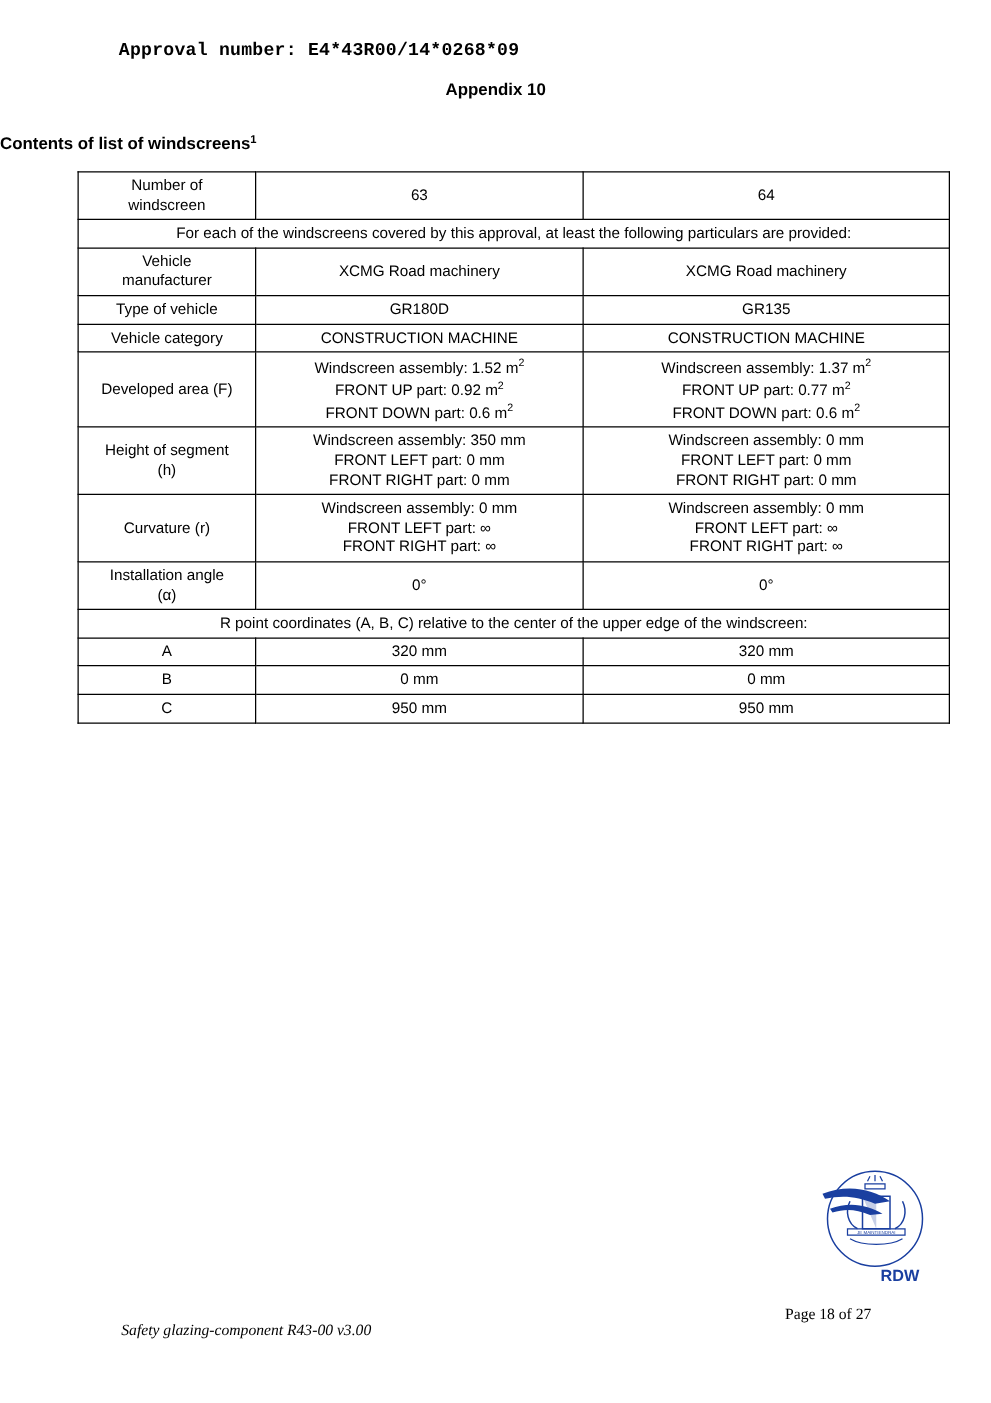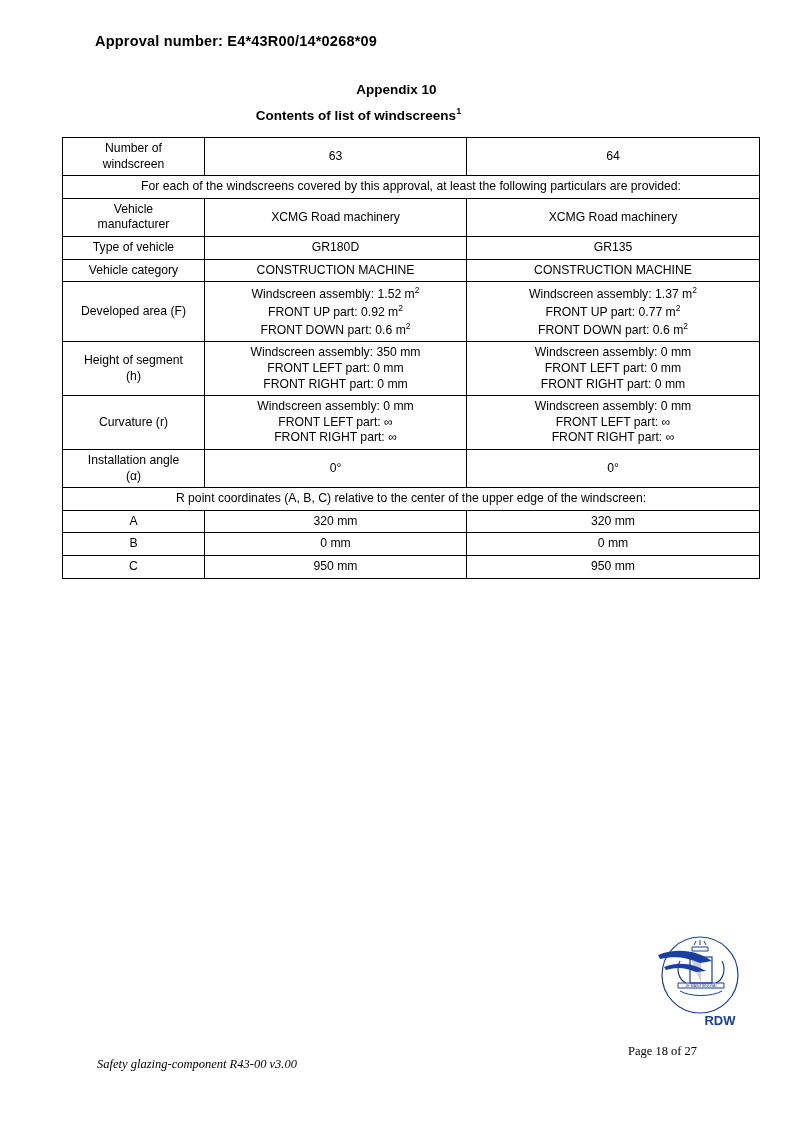--- a/index.html
+++ b/index.html
@@ -18,40 +18,40 @@
   .page {
     position: absolute;
     left: 0; top: 0;
     width: 793px;
     height: 1122px;
   }
   .approval-number {
     position: absolute;
     left: 95px;
     top: 33px;
-    font-family: Liberation Sans, sans-serif;
+    font-family: Liberation Mono, monospace;
     font-weight: bold;
     font-size: 14.5px;
     letter-spacing: 0.2px;
   }
   .appendix-title {
     position: absolute;
     left: 0;
-    top: 82px;
+    top: 64px;
     width: 793px;
     text-align: center;
     font-size: 13.5px;
     font-weight: bold;
   }
   .contents-title {
     position: absolute;
     left: 0;
     top: 106px;
     width: 717px;
-    text-align: center;
+    text-align: left;
     font-size: 13.5px;
     font-weight: bold;
   }
   .contents-title sup {
     font-size: 9px;
     font-weight: bold;
     vertical-align: super;
   }
   table.main {
     position: absolute;

